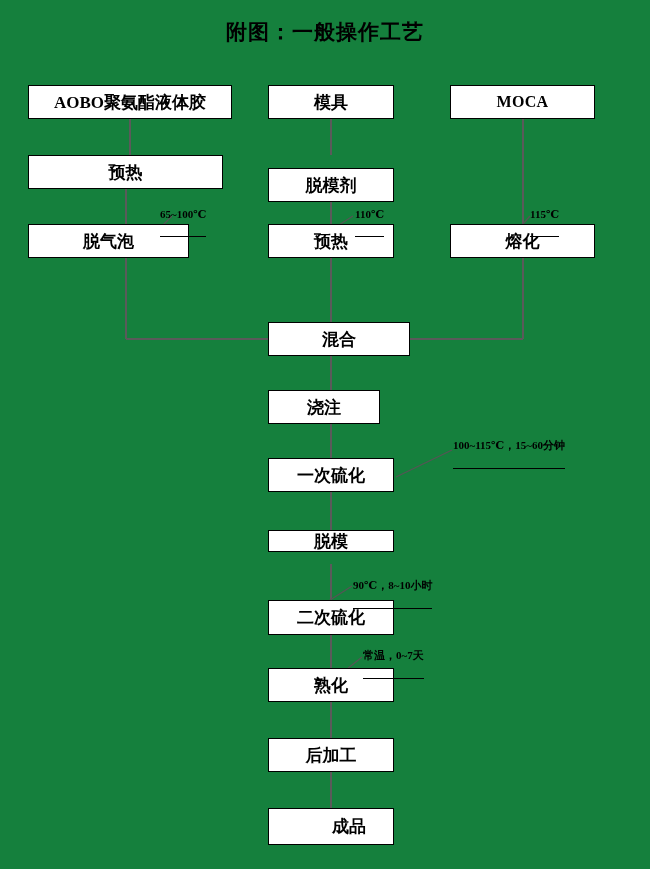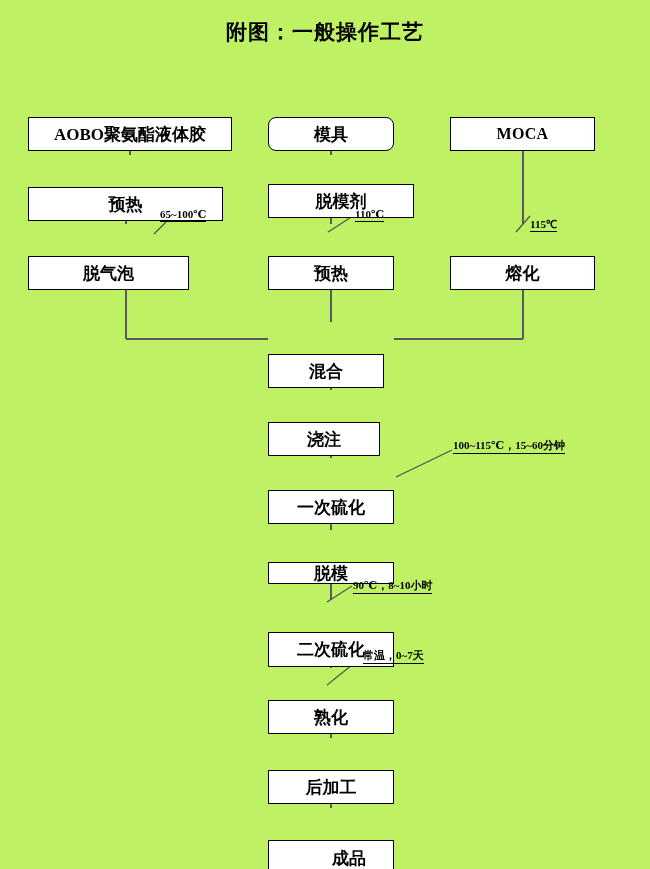--- a/index.html
+++ b/index.html
@@ -8,21 +8,21 @@
     background: #ffffff;
   }
   body {
     font-family: "Liberation Serif", "DejaVu Serif", serif;
     color: #000000;
   }
   #canvas {
     position: relative;
     width: 650px;
     height: 869px;
-    background: #bef264;
+    background: #15803d;
     overflow: hidden;
   }
   #title {
     position: absolute;
     left: 0;
     top: 18px;
     width: 650px;
     text-align: center;
     font-size: 21px;
     font-weight: bold;
@@ -36,41 +36,40 @@
     background: #ffffff;
     display: flex;
     align-items: center;
     justify-content: center;
     font-size: 17px;
     font-weight: bold;
     font-family: "Liberation Serif", "DejaVu Serif", serif;
     line-height: 1;
     z-index: 3;
     white-space: nowrap;
-    margin-top: 32px;
   }
   .node.latin {
     font-size: 16px;
     letter-spacing: 0.3px;
   }
   .conn {
     position: absolute;
     background: #5a5a5a;
     z-index: 1;
   }
   .conn.v { width: 2px; }
   .conn.h { height: 2px; }
   .ann {
     position: absolute;
     font-size: 11px;
     font-weight: bold;
     font-family: "Liberation Serif", "DejaVu Serif", serif;
     white-space: nowrap;
     border-bottom: 1.2px solid #000;
-    padding-bottom: 0px;
+    padding-bottom: 15px;
     z-index: 4;
     letter-spacing: 0px;
   }
 </style>
 </head>
 <body>
 
 <div id="canvas">
   <div id="title">附图：一般操作工艺</div>
   <div id="connectors">
@@ -87,45 +86,45 @@
       <div class="conn v" style="left: 330px; top: 356px; height: 34px;"></div>
       <div class="conn v" style="left: 330px; top: 424px; height: 34px;"></div>
       <div class="conn v" style="left: 330px; top: 492px; height: 38px;"></div>
       <div class="conn v" style="left: 330px; top: 564px; height: 36px;"></div>
       <div class="conn v" style="left: 330px; top: 635px; height: 33px;"></div>
       <div class="conn v" style="left: 330px; top: 702px; height: 36px;"></div>
       <div class="conn v" style="left: 330px; top: 772px; height: 36px;"></div>
     </div>
   <div id="nodes">
       <div class="node" style="left: 28px; top: 85px; width: 204px; height: 34px;">AOBO聚氨酯液体胶</div>
-      <div class="node" style="left: 268px; top: 85px; width: 126px; height: 34px; border-radius: 8px;">模具</div>
+      <div class="node" style="left: 268px; top: 85px; width: 126px; height: 34px;">模具</div>
       <div class="node latin" style="left: 450px; top: 85px; width: 145px; height: 34px;">MOCA</div>
       <div class="node" style="left: 28px; top: 155px; width: 195px; height: 34px;">预热</div>
-      <div class="node" style="left: 268px; top: 152px; width: 146px; height: 34px;">脱模剂</div>
+      <div class="node" style="left: 268px; top: 168px; width: 126px; height: 34px;">脱模剂</div>
       <div class="node" style="left: 28px; top: 224px; width: 161px; height: 34px;">脱气泡</div>
       <div class="node" style="left: 268px; top: 224px; width: 126px; height: 34px;">预热</div>
       <div class="node" style="left: 450px; top: 224px; width: 145px; height: 34px;">熔化</div>
-      <div class="node" style="left: 268px; top: 322px; width: 116px; height: 34px;">混合</div>
+      <div class="node" style="left: 268px; top: 322px; width: 142px; height: 34px;">混合</div>
       <div class="node" style="left: 268px; top: 390px; width: 112px; height: 34px;">浇注</div>
       <div class="node" style="left: 268px; top: 458px; width: 126px; height: 34px;">一次硫化</div>
       <div class="node" style="left: 268px; top: 530px; width: 126px; height: 22px;">脱模</div>
       <div class="node" style="left: 268px; top: 600px; width: 126px; height: 35px;">二次硫化</div>
       <div class="node" style="left: 268px; top: 668px; width: 126px; height: 34px;">熟化</div>
       <div class="node" style="left: 268px; top: 738px; width: 126px; height: 34px;">后加工</div>
       <div class="node" style="left: 268px; top: 808px; width: 126px; height: 37px; padding-left: 36px;">成品</div>
     </div>
   <div id="annotations">
       <svg width="650" height="869" style="position: absolute; left: 0px; top: 0px; z-index: 2; pointer-events: none;">
         <line x1="154" y1="234" x2="172" y2="216" stroke="#555555" stroke-width="1.3"></line>
         <line x1="328" y1="232" x2="353" y2="216" stroke="#555555" stroke-width="1.3"></line>
         <line x1="516" y1="232" x2="530" y2="216" stroke="#555555" stroke-width="1.3"></line>
         <line x1="396" y1="477" x2="452" y2="450" stroke="#555555" stroke-width="1.3"></line>
         <line x1="327" y1="602" x2="352" y2="586" stroke="#555555" stroke-width="1.3"></line>
         <line x1="327" y1="685" x2="362" y2="657" stroke="#555555" stroke-width="1.3"></line>
       </svg>
       <div class="ann" style="left: 160px; top: 208px;">65~100℃</div>
       <div class="ann" style="left: 355px; top: 208px;">110℃</div>
-      <div class="ann" style="left: 530px; top: 216px; font-family: Liberation Serif, serif;">115℃</div>
+      <div class="ann" style="left: 530px; top: 208px;">115℃</div>
       <div class="ann" style="left: 453px; top: 438px;">100~115℃，15~60分钟</div>
       <div class="ann" style="left: 353px; top: 578px; text-align: center;">90℃，8~10小时</div>
       <div class="ann" style="left: 363px; top: 648px;">常温，0~7天</div>
     </div>
 </div>
 
 </body></html>

